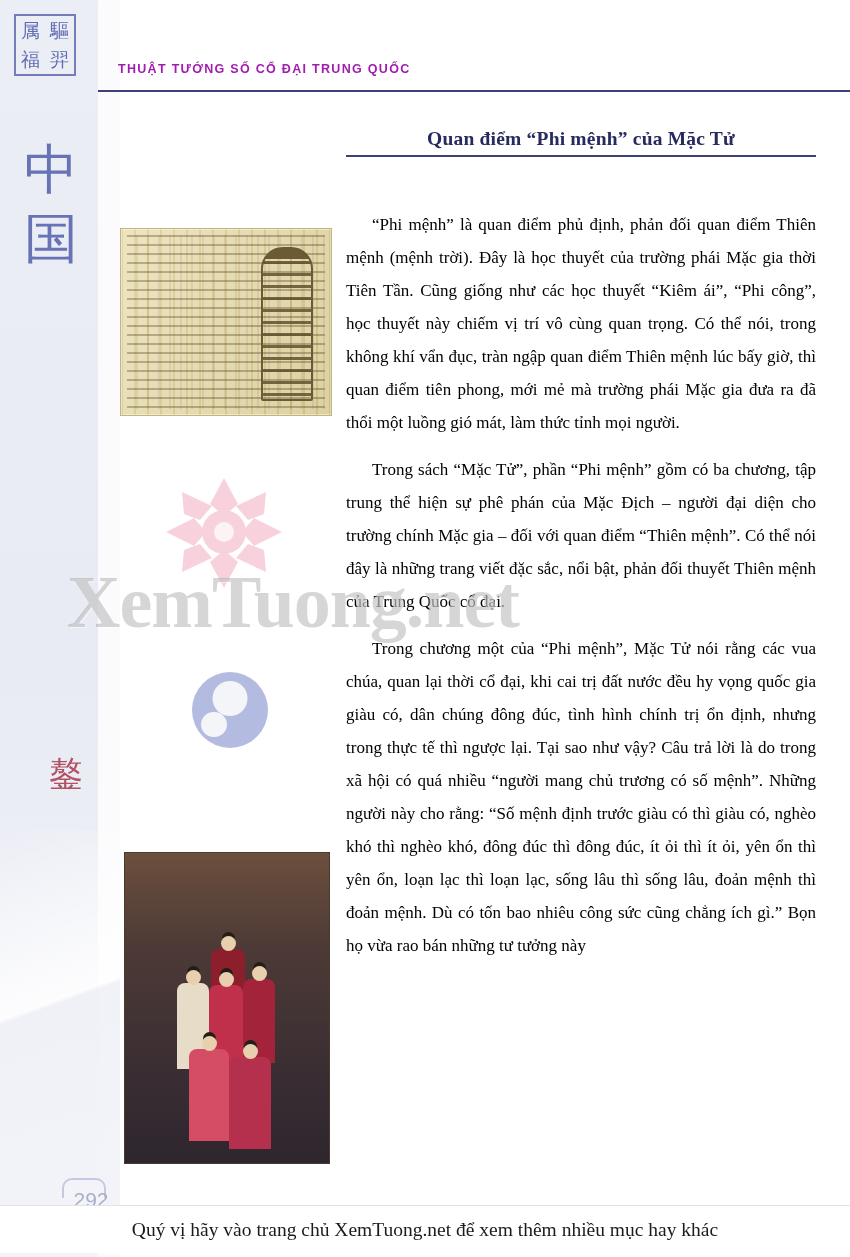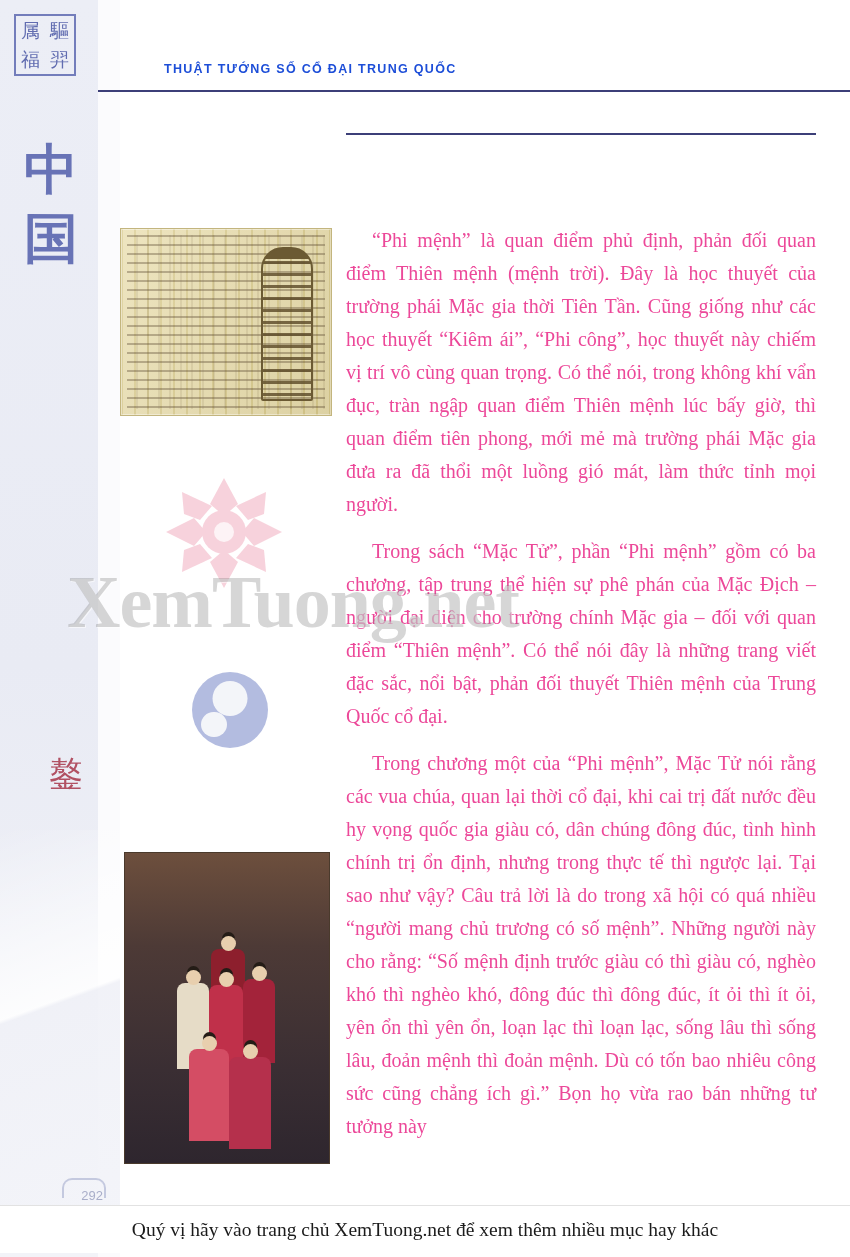--- a/index.html
+++ b/index.html
@@ -51,24 +51,23 @@
     left: 98px; top: 90px;
     width: 752px; height: 2px;
     background: #3c3f78;
   }
   .running-head {
     position: absolute;
     left: 118px; top: 62px;
     font-family: "Liberation Sans", sans-serif;
     font-size: 12.5px;
     letter-spacing: 1.3px;
-    color: #1d4ed8;
+    color: #a21caf;
     font-weight: 600;
     white-space: nowrap;
-    margin-left: 46px;
   }
 
   
   .seal-top {
     position: absolute;
     left: 14px; top: 14px;
     width: 58px; height: 58px;
     border: 2px solid #6d78b8;
     display: grid;
     grid-template-columns: 1fr 1fr;
@@ -86,21 +85,21 @@
   
   .vert-chars {
     position: absolute;
     left: 20px; top: 135px;
     width: 62px;
     color: #5d69b1;
     font-family: "DejaVu Sans", sans-serif;
     font-size: 54px;
     line-height: 1.28;
     text-align: center;
-    font-weight: 700;
+    font-weight: 400;
     opacity: 0.92;
   }
 
   
   .seal-red {
     position: absolute;
     left: 40px; top: 742px;
     width: 52px; height: 62px;
     color: #a8364a;
     font-family: "DejaVu Sans", sans-serif;
@@ -116,25 +115,25 @@
     left: 62px; top: 1178px;
     width: 40px; height: 18px;
     border-top: 2px solid #b9bfd9;
     border-left: 2px solid #b9bfd9;
     border-right: 2px solid #b9bfd9;
     border-radius: 10px 10px 0 0;
     opacity: 0.8;
   }
   .page-number {
     position: absolute;
-    left: 57px; top: 1188px;
+    left: 68px; top: 1188px;
     width: 46px;
-    text-align: right;
+    text-align: center;
     font-family: "Liberation Sans", sans-serif;
-    font-size: 13px;
+    font-size: 21px;
     color: #a9aec9;
   }
 
   
   .title-wrap {
     position: absolute;
     left: 346px; top: 128px;
     width: 470px;
   }
   .article-title {
@@ -148,25 +147,25 @@
   }
   .title-rule {
     margin-top: 5px;
     height: 2px;
     background: #3c3f78;
   }
 
   
   .body-col {
     position: absolute;
-    left: 346px; top: 224px;
+    left: 346px; top: 208px;
     width: 470px;
-    font-size: 20px;
+    font-size: 17px;
     line-height: 33px;
-    color: #ec4899;
+    color: #000000;
     text-align: justify;
   }
   .body-col p { margin: 0 0 14px 0; text-indent: 26px; }
 
   
   .img-manuscript {
     position: absolute;
     left: 120px; top: 228px;
     width: 210px; height: 186px;
     background:
@@ -302,20 +301,21 @@
 <div class="running-head">THUẬT TƯỚNG SỐ CỔ ĐẠI TRUNG QUỐC</div>
 <div class="top-rule"></div>
 
 <div class="vert-chars">中国</div>
 <div class="seal-red">鏊</div>
 
 <div class="page-ornament"></div>
 <div class="page-number">292</div>
 
 <div class="title-wrap">
+  <div class="article-title">Quan điểm “Phi mệnh” của Mặc Tử</div>
   <div class="title-rule"></div>
 </div>
 
 <div class="img-manuscript">
   <div class="scribbles"></div>
   <div class="tower"></div>
 </div>
 
 <svg class="img-paper-cut" viewBox="0 0 128 130">
   <g fill="#f3b9c8" opacity="0.85">

